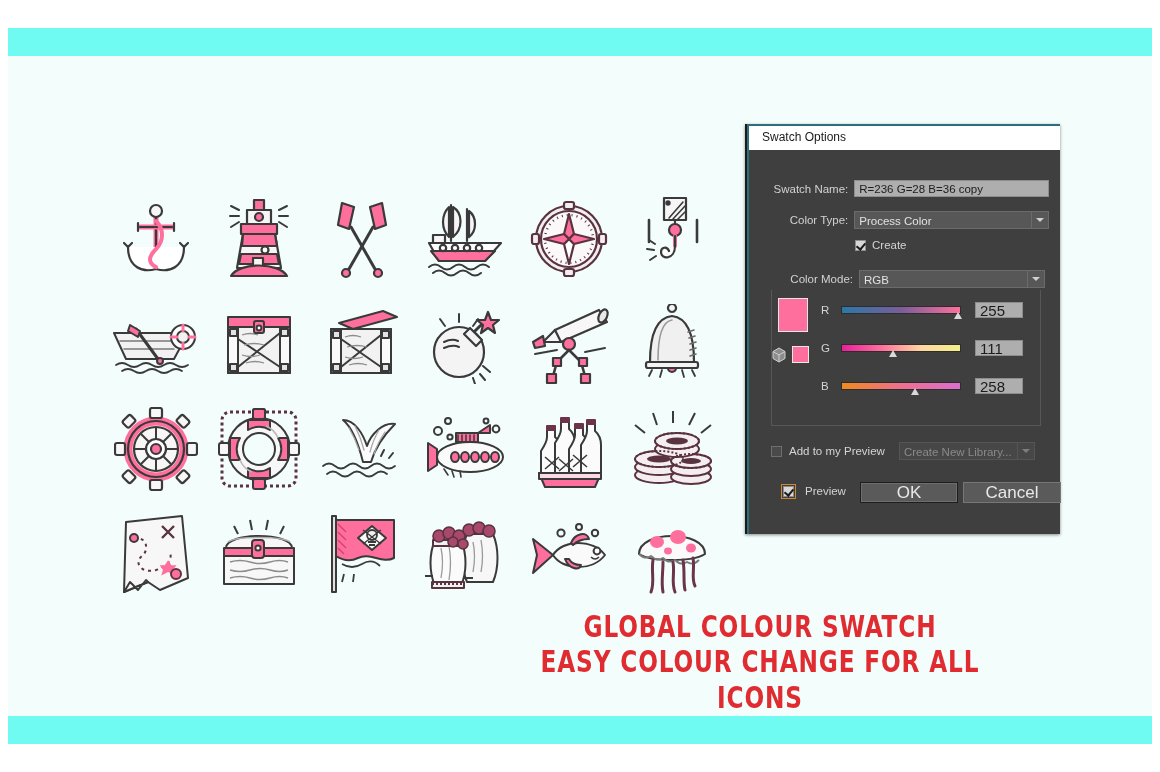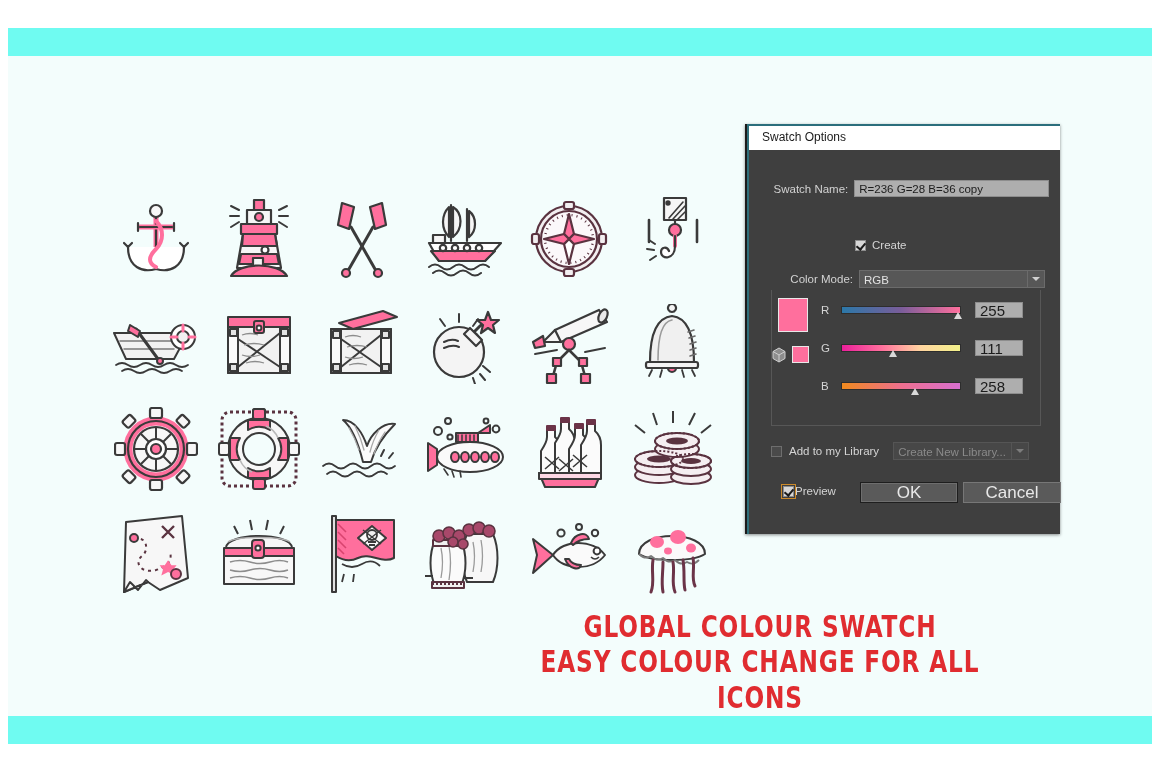--- a/index.html
+++ b/index.html
@@ -682,20 +682,29 @@
     </div>
     <div class="titlebar-underline"></div>
 
     <div class="dlg-body">
 
       <div class="row" style="left:0;top:30px;width:300px;">
         <span class="lbl" style="width:100px;">Swatch Name:</span>
         <span class="txt-input" style="margin-left:6px;width:196px;">R=236 G=28 B=36 copy</span>
       </div>
 
+      <div class="row" style="left:0;top:61px;width:300px;">
+        <span class="lbl" style="width:100px;">Color Type:</span>
+        <span class="dd" style="margin-left:6px;width:196px;">
+          <span>Process Color</span>
+          <span class="arrow-box">
+              <i class="arrow"></i>
+            </span>
+        </span>
+      </div>
 
       <div class="row" style="left:106px;top:89px;">
         <span class="cb checked"></span>
         <span style="margin-left:6px;">Create</span>
       </div>
 
       <div class="groupbox"></div>
 
       <div class="row" style="left:0;top:118px;width:300px;background:#3f3f3f;padding:2px 4px;">
         <span class="lbl" style="width:100px;">Color Mode:</span>
@@ -742,32 +751,32 @@
         <span style="width:14px;">B</span>
         <span style="position:relative;width:120px;margin-left:6px;">
           <span class="slider" style="display:block;background:linear-gradient(to right,#f08a1e,#ee6f8e,#d96fd0);"></span>
           <span class="knob" style="left:70px;"></span>
         </span>
         <span class="num" style="margin-left:14px;">258</span>
       </div>
 
       <div class="row" style="left:22px;top:292px;width:285px;">
         <span class="cb empty"></span>
-        <span style="margin-left:7px;">Add to my Library</span>
+        <span style="margin-left:7px;">Add to my Preview</span>
         <span class="dd disabled" style="margin-left:14px;width:136px;">
           <span>Create New Library...</span>
           <span class="arrow-box">
               <i class="arrow"></i>
             </span>
         </span>
       </div>
 
       <div class="row" style="left:34px;top:335px;">
         <span class="cb checked focus"></span>
-        <span style="margin-left:1px;">Preview</span>
+        <span style="margin-left:11px;">Preview</span>
       </div>
       <div class="btn primary" style="position:absolute;left:111px;top:332px;width:98px;">OK</div>
       <div class="btn" style="position:absolute;left:214px;top:332px;width:98px;">Cancel</div>
 
     </div>
   </div>
 
 </div>
 
 </body></html>

